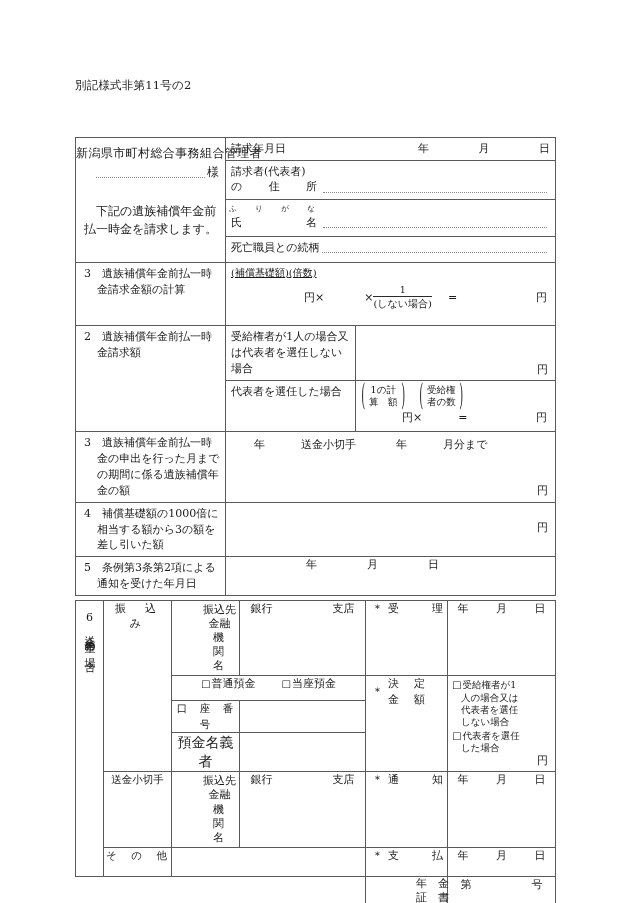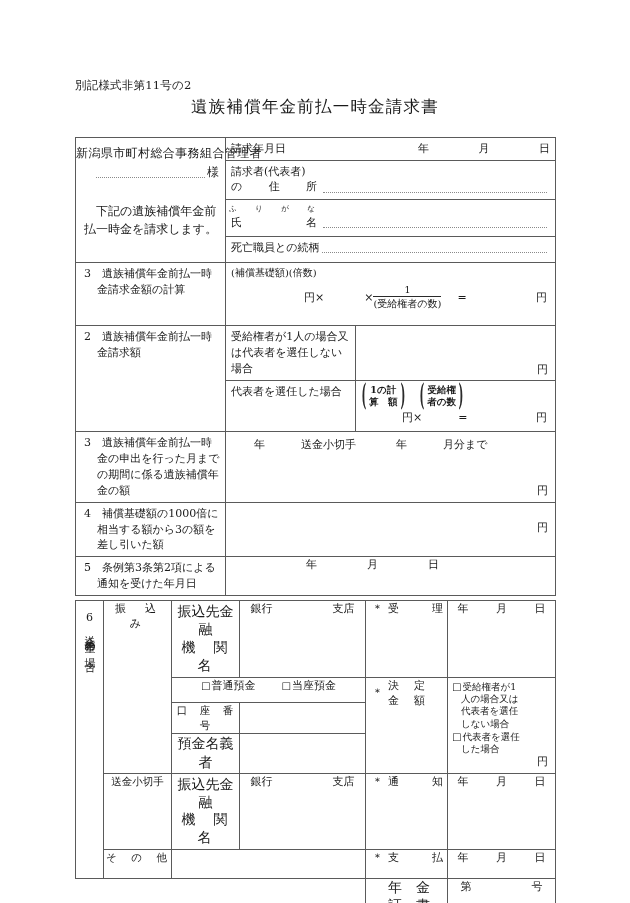--- a/index.html
+++ b/index.html
@@ -169,23 +169,24 @@
     letter-spacing: 2px;
     font-size: 11px;
     margin: 0 auto;
   }
 
   
   .sp1 { letter-spacing: 4px; }
   .sp3 { letter-spacing: 2px; }
 
   .two-line {
-    font-size: 14px;
+    font-size: 11px;
     line-height: 1.28;
     padding: 2px 2px;
+    margin-left: 28px;
   }
 
   .yen-br {
     position: absolute;
     right: 7px;
     bottom: 3px;
     font-size: 11px;
   }
 
   
@@ -217,21 +218,20 @@
   }
   .cb-list div { text-indent: 0; }
   .cb-list .ind { padding-left: 9px; }
 </style>
 </head>
 <body>
 
 <div class="page">
 
   <div class="form-no">別記様式非第11号の2</div>
-  <div class="doc-title">遺族補償年金前払一時金請求書</div>
 
   <table class="tbl" id="upper-table">
     <colgroup>
       <col style="width:150px">
       <col style="width:130px">
       <col style="width:200px">
     </colgroup>
 
     <tbody>
         <tr>
@@ -295,31 +295,31 @@
           <span class="dots" style="flex:1;margin:0 0 2px 2px"></span>
         </div>
       </td>
     </tr>
 
     <tr>
       <td class="mid" style="height:62px">
         <div class="pad" style="padding-left:8px;line-height:1.45;text-indent:-13px;padding-left:21px;">3　遺族補償年金前払一時金請求金額の計算</div>
       </td>
       <td colspan="2">
-        <div style="padding:3px 0 0 5px;font-size:10px;">
+        <div style="padding:3px 0 0 5px;font-size:10px;text-decoration:underline;">
           <span>(補償基礎額)</span><span>(倍数)</span>
         </div>
         <div style="display:flex;align-items:center;padding:6px 8px 0 0;">
           <span style="width:78px"></span>
           <span>円×</span>
           <span style="width:40px"></span>
           <span>×</span>
           <span class="frac">
             <span class="num">1</span>
-            <span class="den">(受給権者の数)</span>
+            <span class="den">(しない場合)</span>
           </span>
           <span style="width:16px"></span>
           <span>=</span>
           <span style="flex:1"></span>
           <span>円</span>
         </div>
       </td>
     </tr>
 
     <tr>
@@ -331,21 +331,21 @@
       </td>
       <td>
         <span class="yen-br">円</span>
       </td>
     </tr>
     <tr>
       <td style="height:50px" class="mid">
         <div class="pad">代表者を選任した場合</div>
       </td>
       <td>
-        <div style="padding:2px 0 0 4px;font-weight:bold;">
+        <div style="padding:2px 0 0 4px;">
           <span class="paren-box">
             <span style="display:block">1の計</span>
             <span style="display:block">算　額</span>
           </span>
           <span class="paren-box">
             <span style="display:block">受給権</span>
             <span style="display:block">者の数</span>
           </span>
         </div>
         <div style="display:flex;align-items:center;padding:1px 8px 0 0;">

